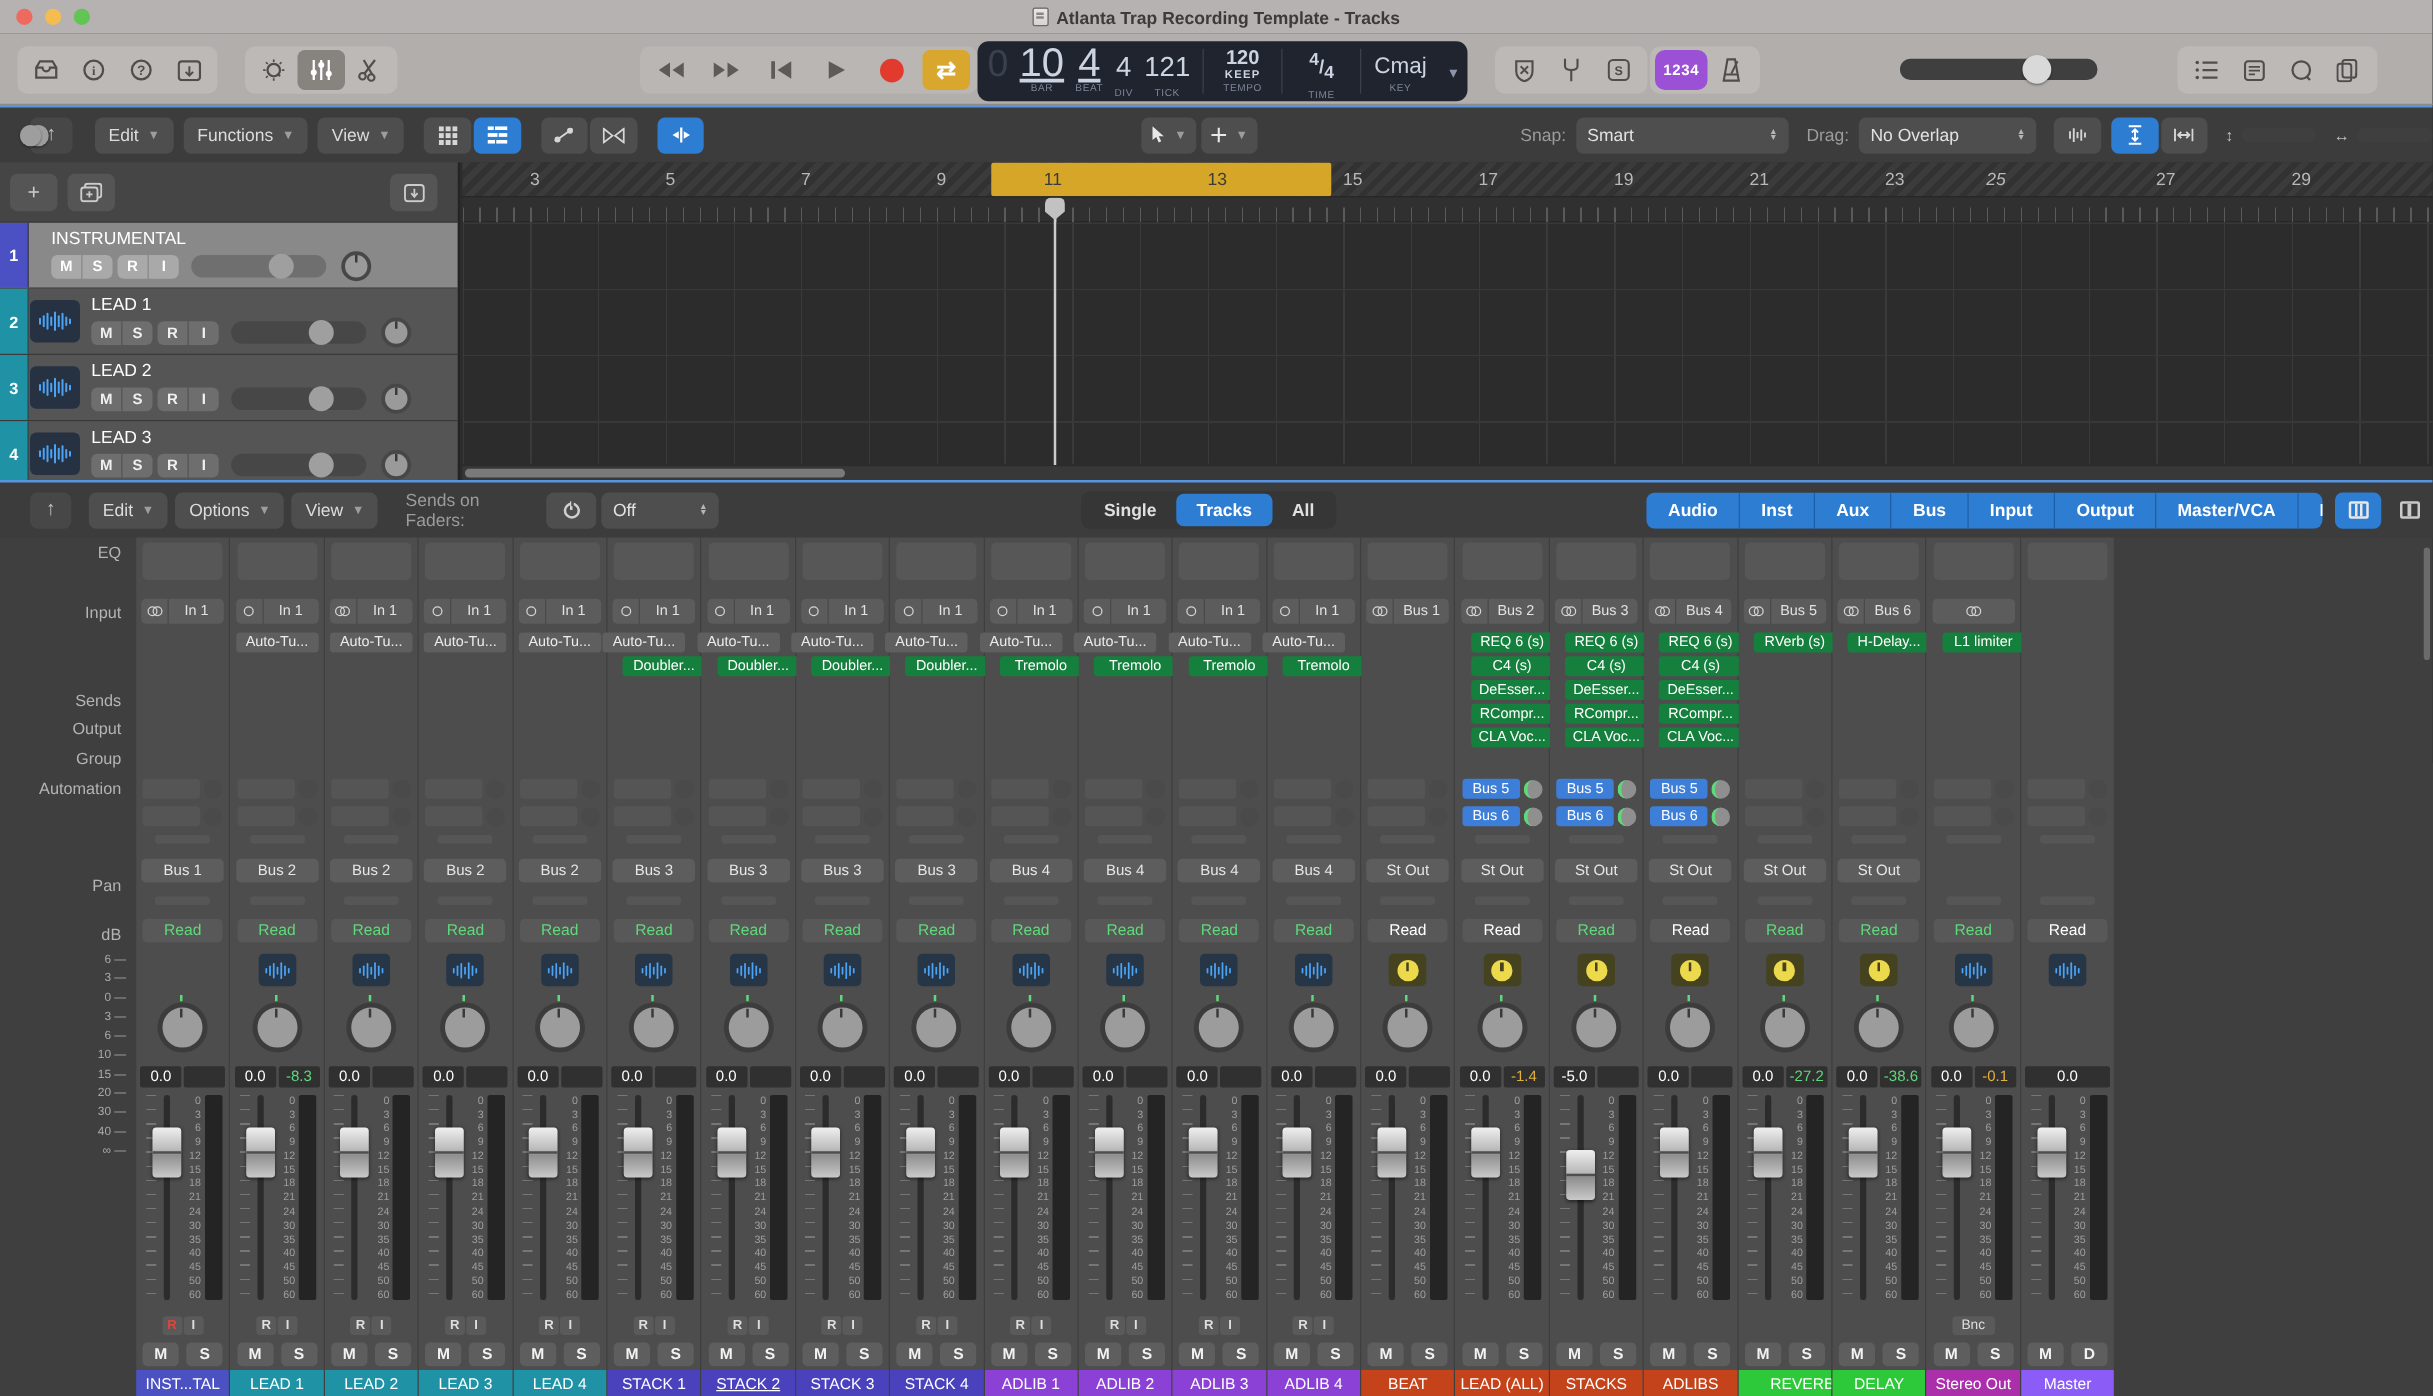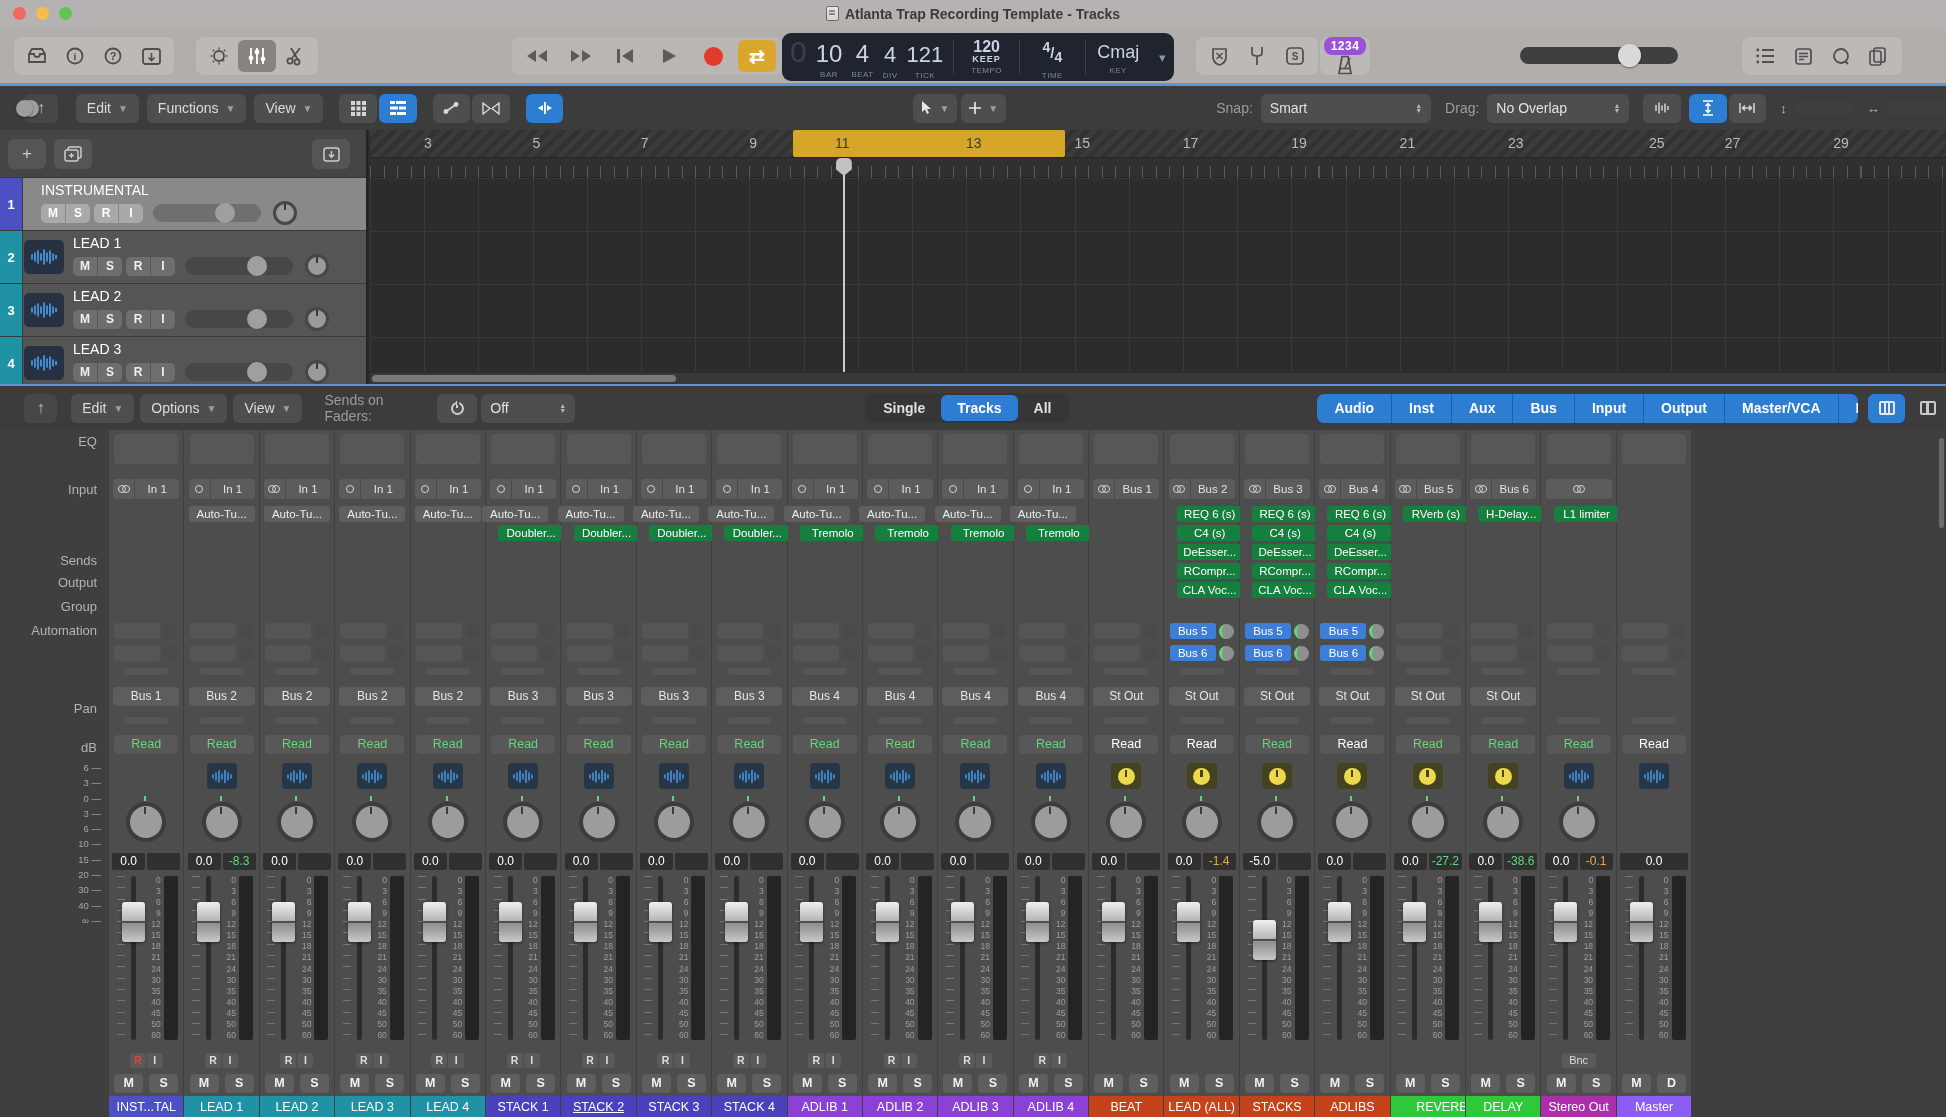--- a/index.html
+++ b/index.html
@@ -23,21 +23,21 @@
     display:flex; align-items:center; padding:0 4px; }
   .tb-btn { width:38px; height:32px; display:flex; align-items:center; justify-content:center;
     color:#504d4b; font-size:18px; border-radius:6px; }
   .tb-btn.sel { background:#87837f; color:#fff; }
   .tb-btn svg { display:block; }
   .lcd { position:absolute; left:782px; top:6px; width:392px; height:48px; background:#20242e; border-radius:9px;
     display:flex; color:#ccd4e2; }
   .lcd-seg { display:flex; flex-direction:column; align-items:center; justify-content:center; position:relative; }
   .lcd-pos { flex-direction:row; align-items:baseline; padding:2px 10px 10px 8px; gap:9px; }
   .lcd-num { display:flex; flex-direction:column; align-items:center; }
-  .lcd-big { font-size:24px; font-weight:300; line-height:30px; }
+  .lcd-big { font-size:32px; font-weight:300; line-height:30px;text-decoration:underline; }
   .lcd-mid { font-size:22px; line-height:30px; }
   .lcd-ghost { color:#39404e; font-size:30px; font-weight:300; }
   .lcd-lab { font-size:8px; letter-spacing:0.5px; color:#7d8699; margin-top:1px; }
   .lcd-div { width:1px; background:#39404e; margin:6px 0; }
   .lcd-tempo,.lcd-time,.lcd-key { width:72px; }
   .lcd-tempo .v{font-size:16px;font-weight:bold;line-height:15px}
   .lcd-tempo .k{font-size:9px;font-weight:bold;letter-spacing:1px;line-height:11px}
   .lcd-time .v{font-size:15px;font-weight:bold;line-height:26px}
   .lcd-time .v sup{font-size:14px} .lcd-time .v sub{font-size:14px}
   .lcd-key .v{font-size:18px;line-height:26px}
@@ -374,21 +374,21 @@
           <path d="M2 1 V7 Q2 10 7 10 Q12 10 12 7 V1 M7 10 V19" fill="none" stroke="#504d4b" stroke-width="1.7"></path>
         </svg>
       </div>
     <div class="tb-btn">
         <svg width="18" height="18" viewBox="0 0 18 18">
           <rect x="1" y="1" width="16" height="16" rx="3.5" fill="none" stroke="#504d4b" stroke-width="1.7"></rect>
           <text x="9" y="13" font-size="10" font-weight="bold" fill="#504d4b" text-anchor="middle">S</text>
         </svg>
       </div>
   </div>
-  <div class="tb-group" style="left:1320px;flex-direction:column;">
+  <div class="tb-group" style="left:1320px;">
     <div class="countin">1234</div>
     <div class="tb-btn">
         <svg width="20" height="20" viewBox="0 0 20 20">
           <path d="M7 1.5 H13 L16 18.5 H4 Z" fill="none" stroke="#504d4b" stroke-width="1.7"></path>
           <path d="M10 13 L15 3" stroke="#504d4b" stroke-width="1.6"></path>
           <path d="M4.5 13.5 H15.5" stroke="#504d4b" stroke-width="1.6"></path>
         </svg>
       </div>
   </div>
 
@@ -714,21 +714,21 @@
         <span style="left: 162.4px;">5</span>
         <span style="left: 270.8px;">7</span>
         <span style="left: 379.2px;">9</span>
         <span class="dark" style="left: 465px;">11</span>
         <span class="dark" style="left: 596px;">13</span>
         <span style="left: 704.4px;">15</span>
         <span style="left: 812.8px;">17</span>
         <span style="left: 921.2px;">19</span>
         <span style="left: 1029.6px;">21</span>
         <span style="left: 1138px;">23</span>
-        <span style="left: 1279px;">25</span>
+        <span style="left: 1219px; font-style: italic;">25</span>
         <span style="left: 1354.8px;">27</span>
         <span style="left: 1463.2px;">29</span>
       </div>
     <div class="ruler-ticks"></div>
     <div class="grid"></div>
     <div class="ph-marker" id="ph-marker" style="left: 465.844px;"></div>
     <div class="playhead" id="playhead" style="left: 472.844px;"></div>
     <div class="hscroll">
         <i></i>
       </div>

